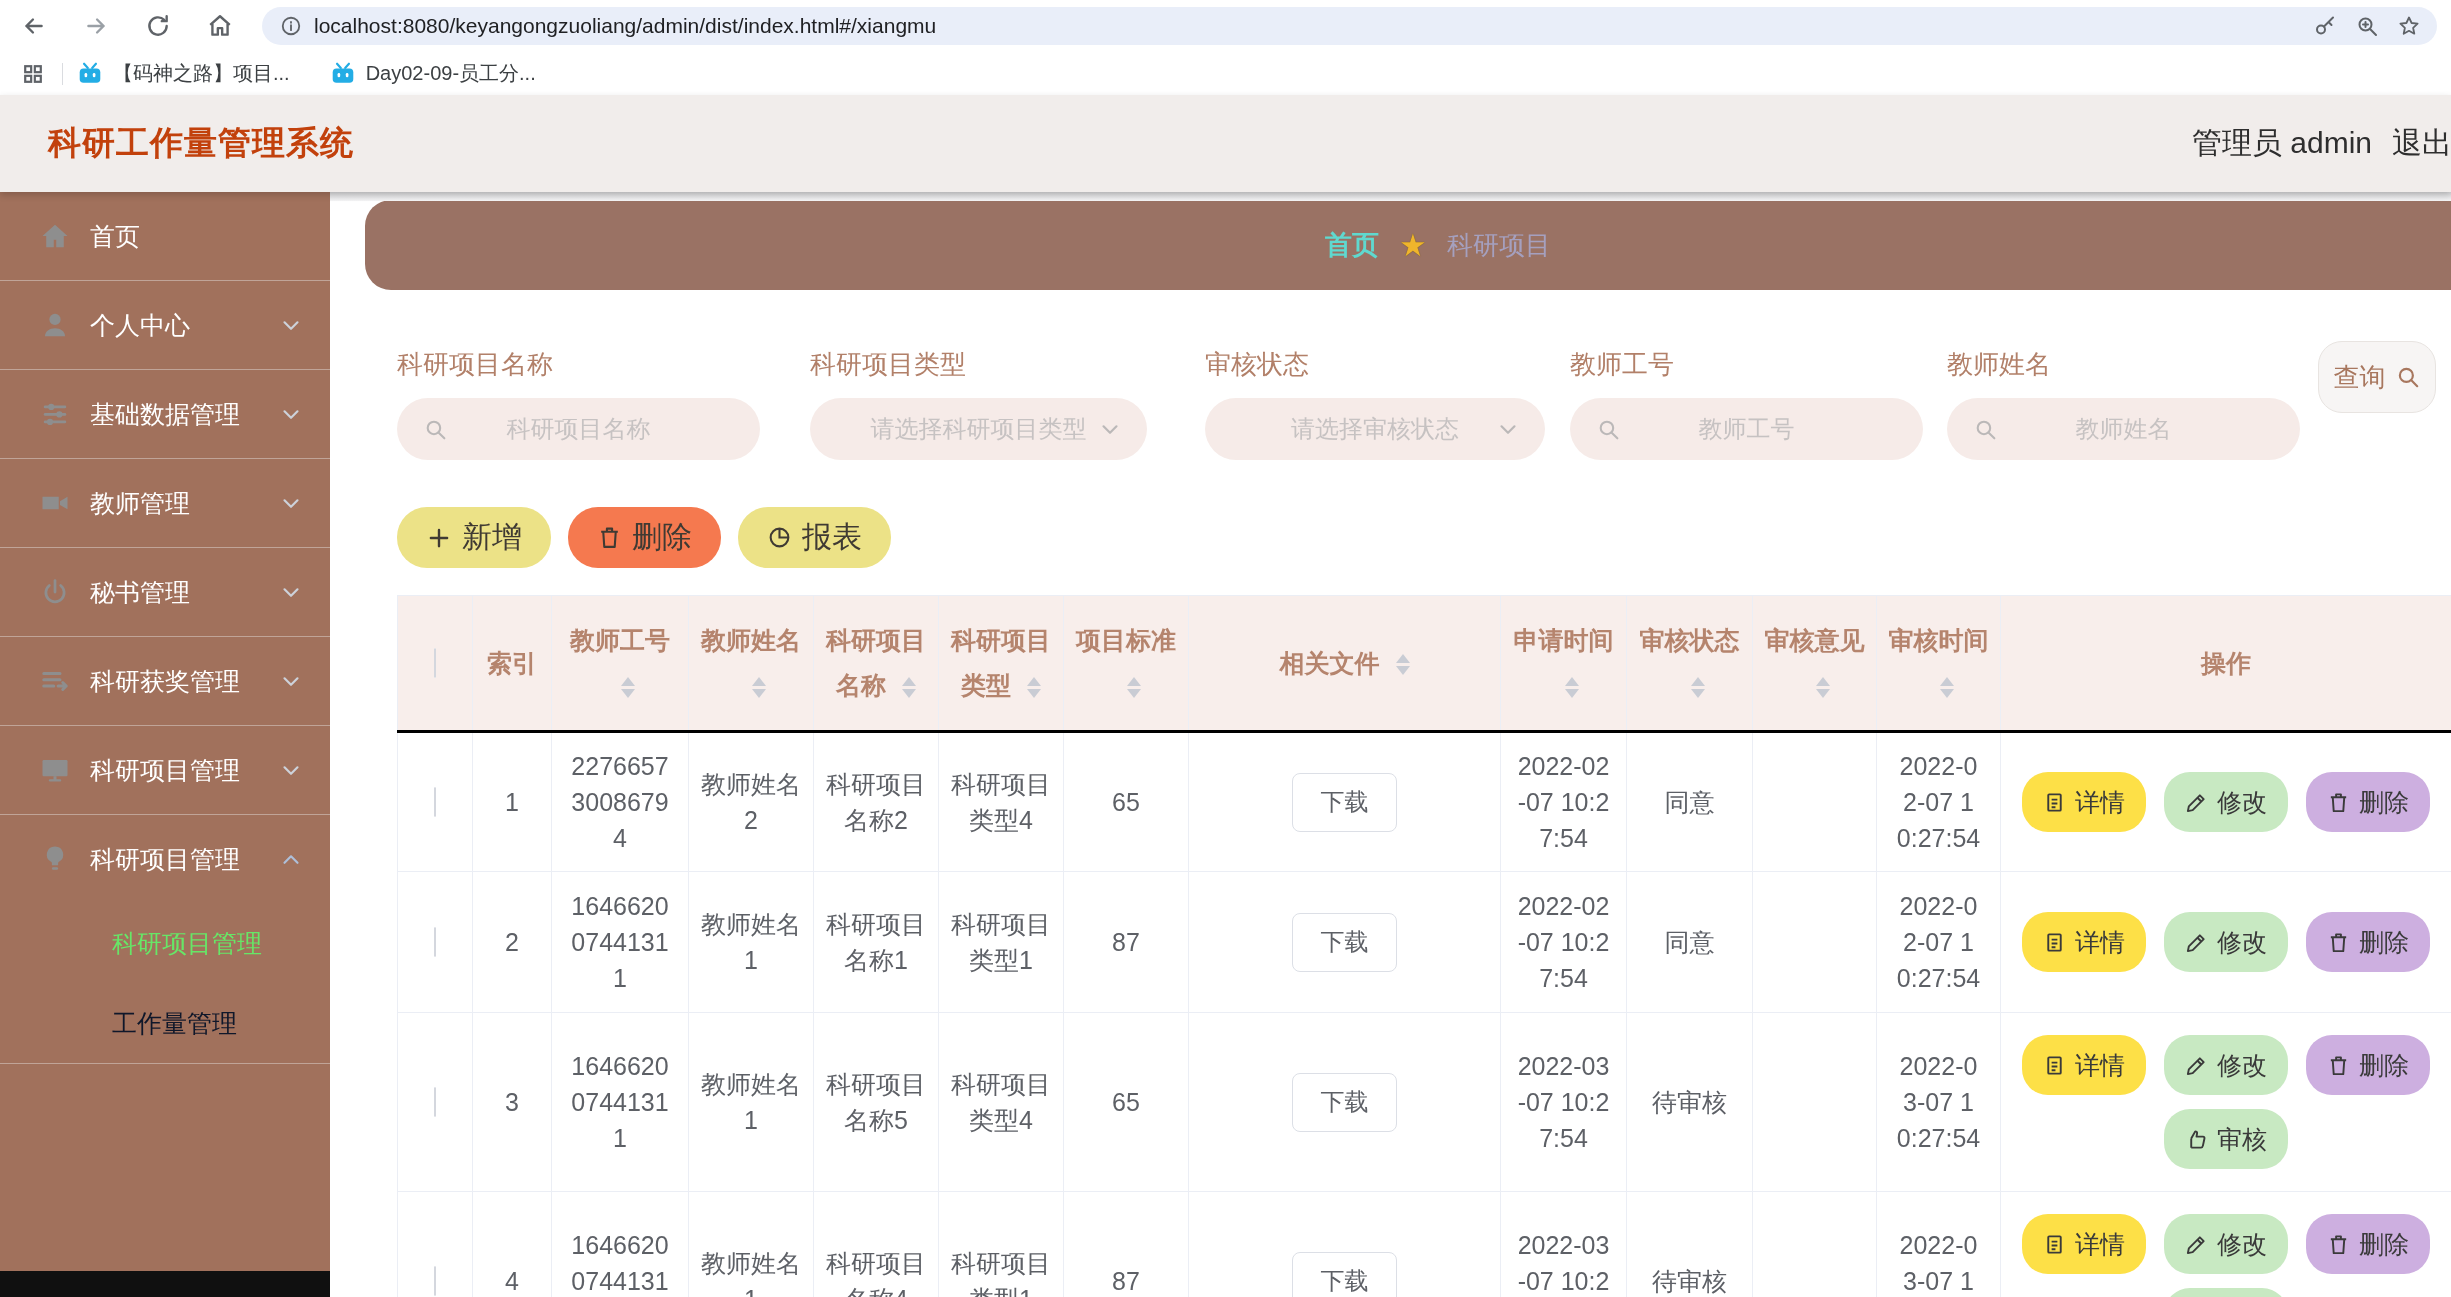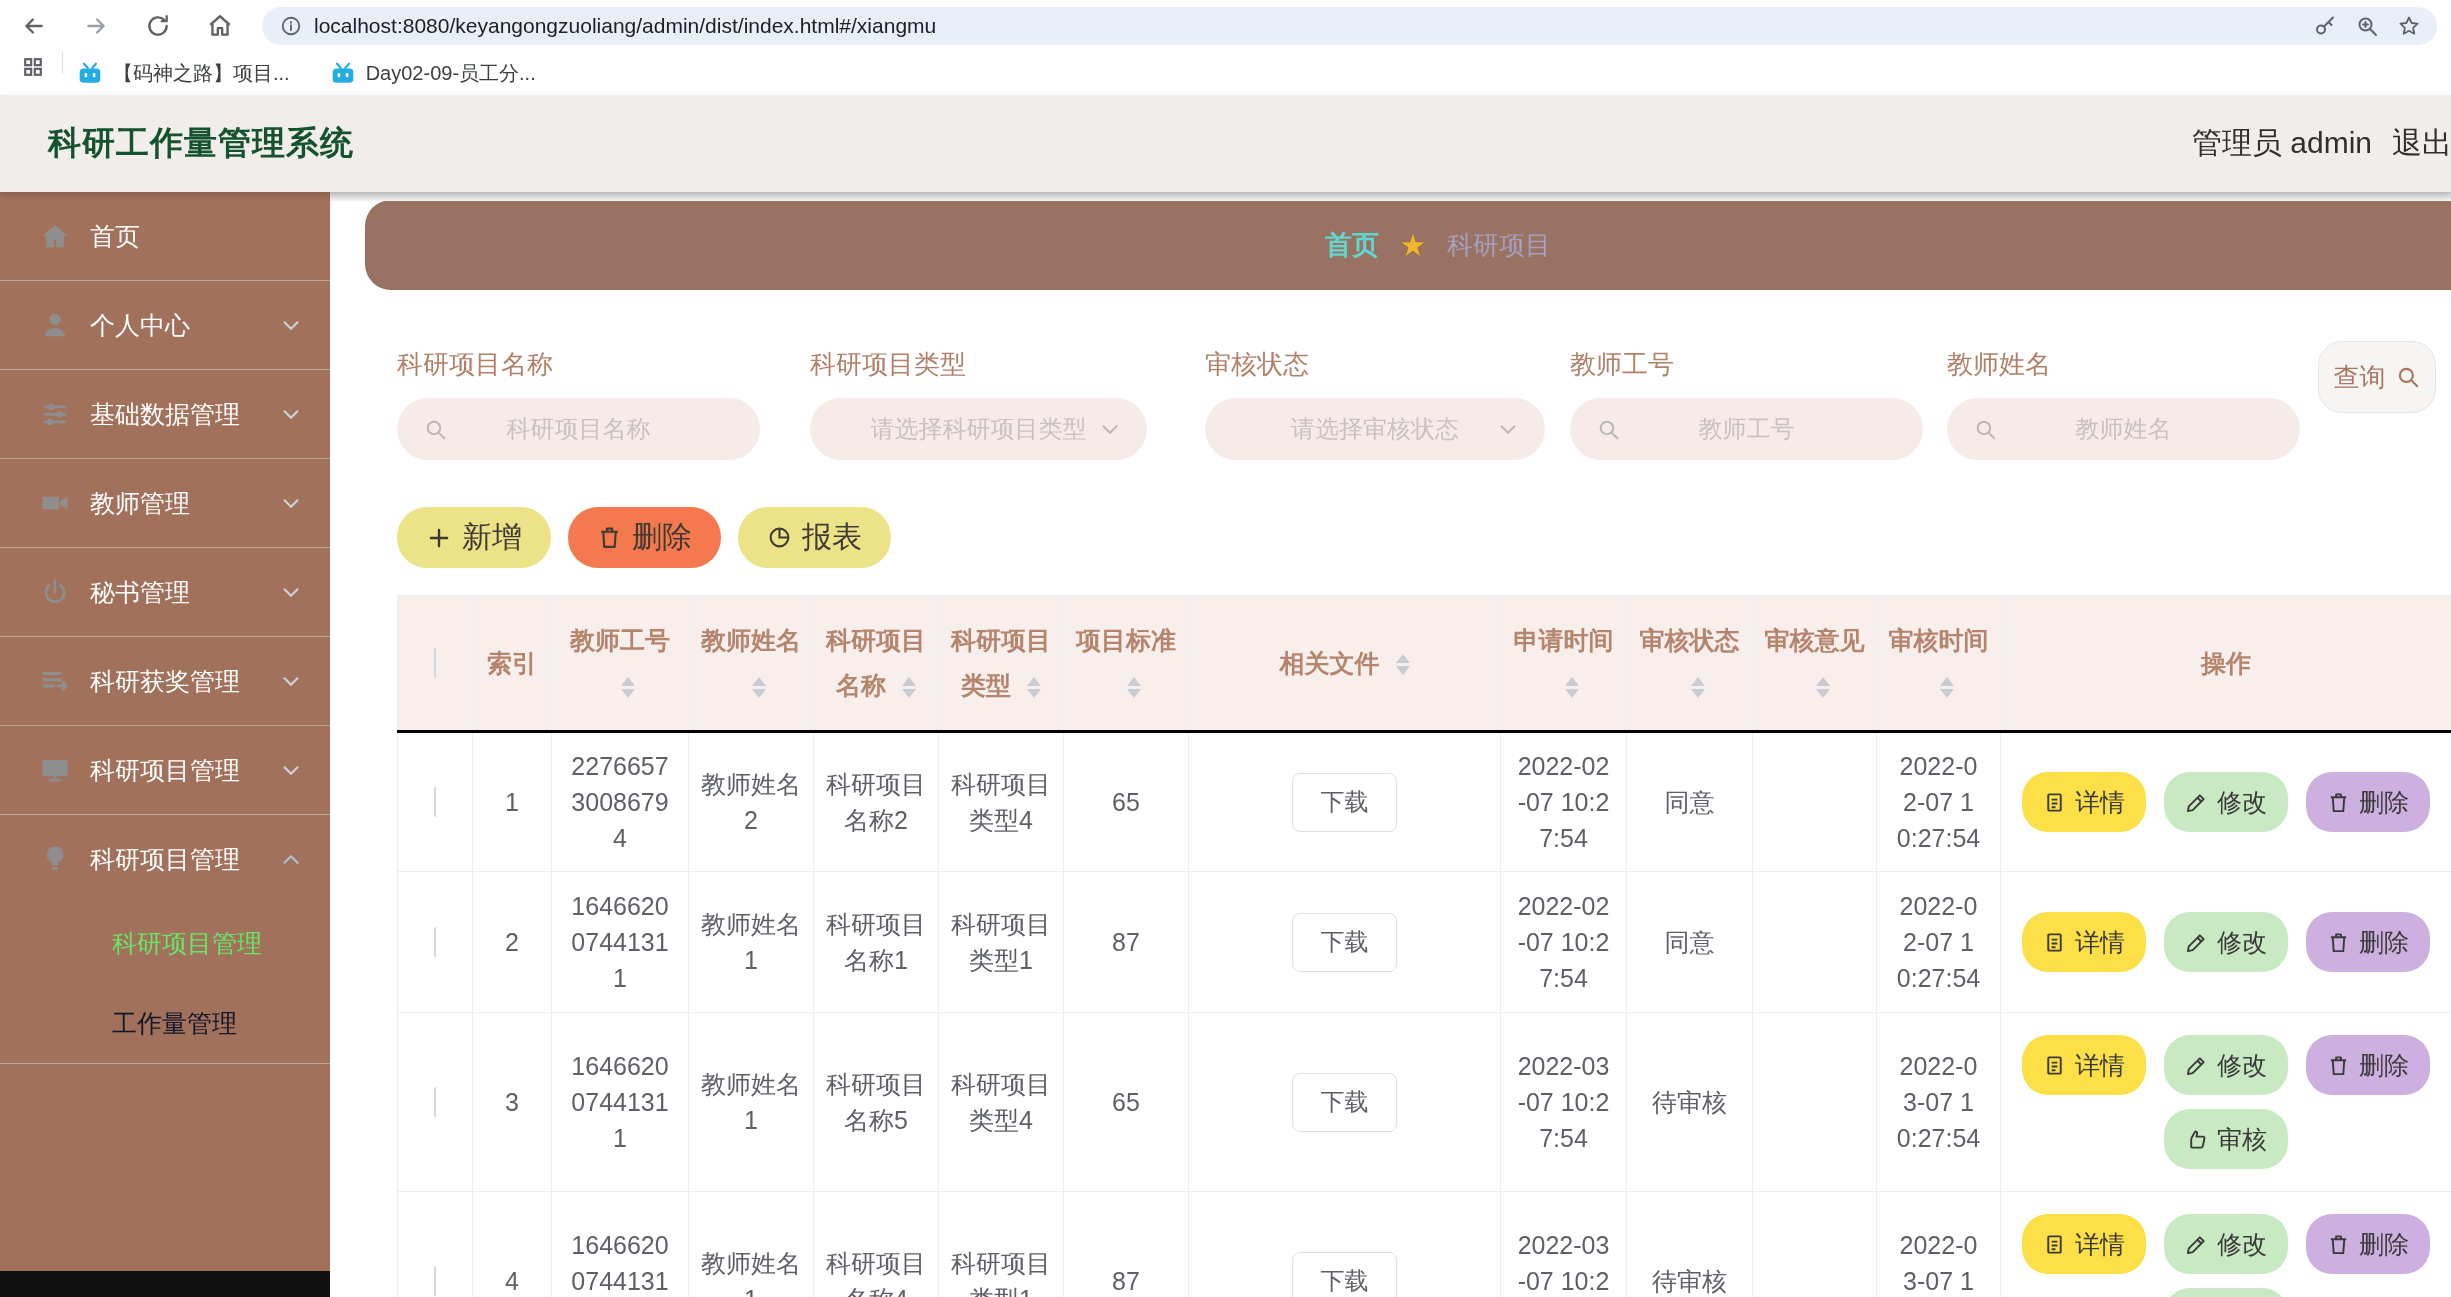--- a/index.html
+++ b/index.html
@@ -7,29 +7,29 @@
     font-family: "Liberation Sans", sans-serif; background: #fff; position: relative; }
 
   
   .navbar { height: 52px; display: flex; align-items: center; background: #fff; padding: 0 14px; gap: 22px; }
   .nav-icon { width: 40px; height: 40px; display: flex; align-items: center; justify-content: center; color: #5f6368; flex-shrink: 0; }
   .url-bar { flex: 1; height: 38px; background: #e9eef9; border-radius: 19px; display: flex; align-items: center;
     padding: 0 18px; gap: 12px; position: relative; color: #5f6368; }
   .url-text { font-size: 21px; color: #202124; }
   .url-right { position: absolute; right: 16px; display: flex; gap: 18px; color: #5f6368; align-items: center; }
 
-  .bookmarks { height: 43px; display: flex; padding: 0 18px; background: #fff; }
+  .bookmarks { height: 43px; display: flex; align-items: center; padding: 0 18px; background: #fff; }
   .bm-divider { width: 1px; height: 22px; background: #dadce0; margin: 0 14px; }
   .bm { display: flex; align-items: center; gap: 10px; font-size: 20px; color: #3c4043; margin-right: 40px; }
   .bili { color: #23ade5; display: flex; }
 
   
   .app-header { height: 97px; background: #f1edeb; position: relative; box-shadow: 0 3px 7px rgba(0,0,0,.18);
     z-index: 5; display: flex; align-items: center; }
-  .app-title { font-size: 33px; font-weight: bold; color: #14532d; margin-left: 48px; letter-spacing: 1px; }
+  .app-title { font-size: 33px; font-weight: bold; color: #c2410c; margin-left: 48px; letter-spacing: 1px; }
   .header-user { position: absolute; left: 2192px; font-size: 30px; color: #2e2e2e; white-space: nowrap; }
   .header-logout { position: absolute; left: 2392px; font-size: 30px; color: #2e2e2e; white-space: nowrap; }
 
   
   .main { display: flex; height: 1105px; }
 
   
   .sidebar { width: 330px; background: #a1715c; position: relative; flex-shrink: 0; }
   .menu-group { border-bottom: 1px solid rgba(235,235,235,.42); }
   .menu-item { height: 88px; display: flex; align-items: center; padding: 0 26px 0 40px; color: #fff;

